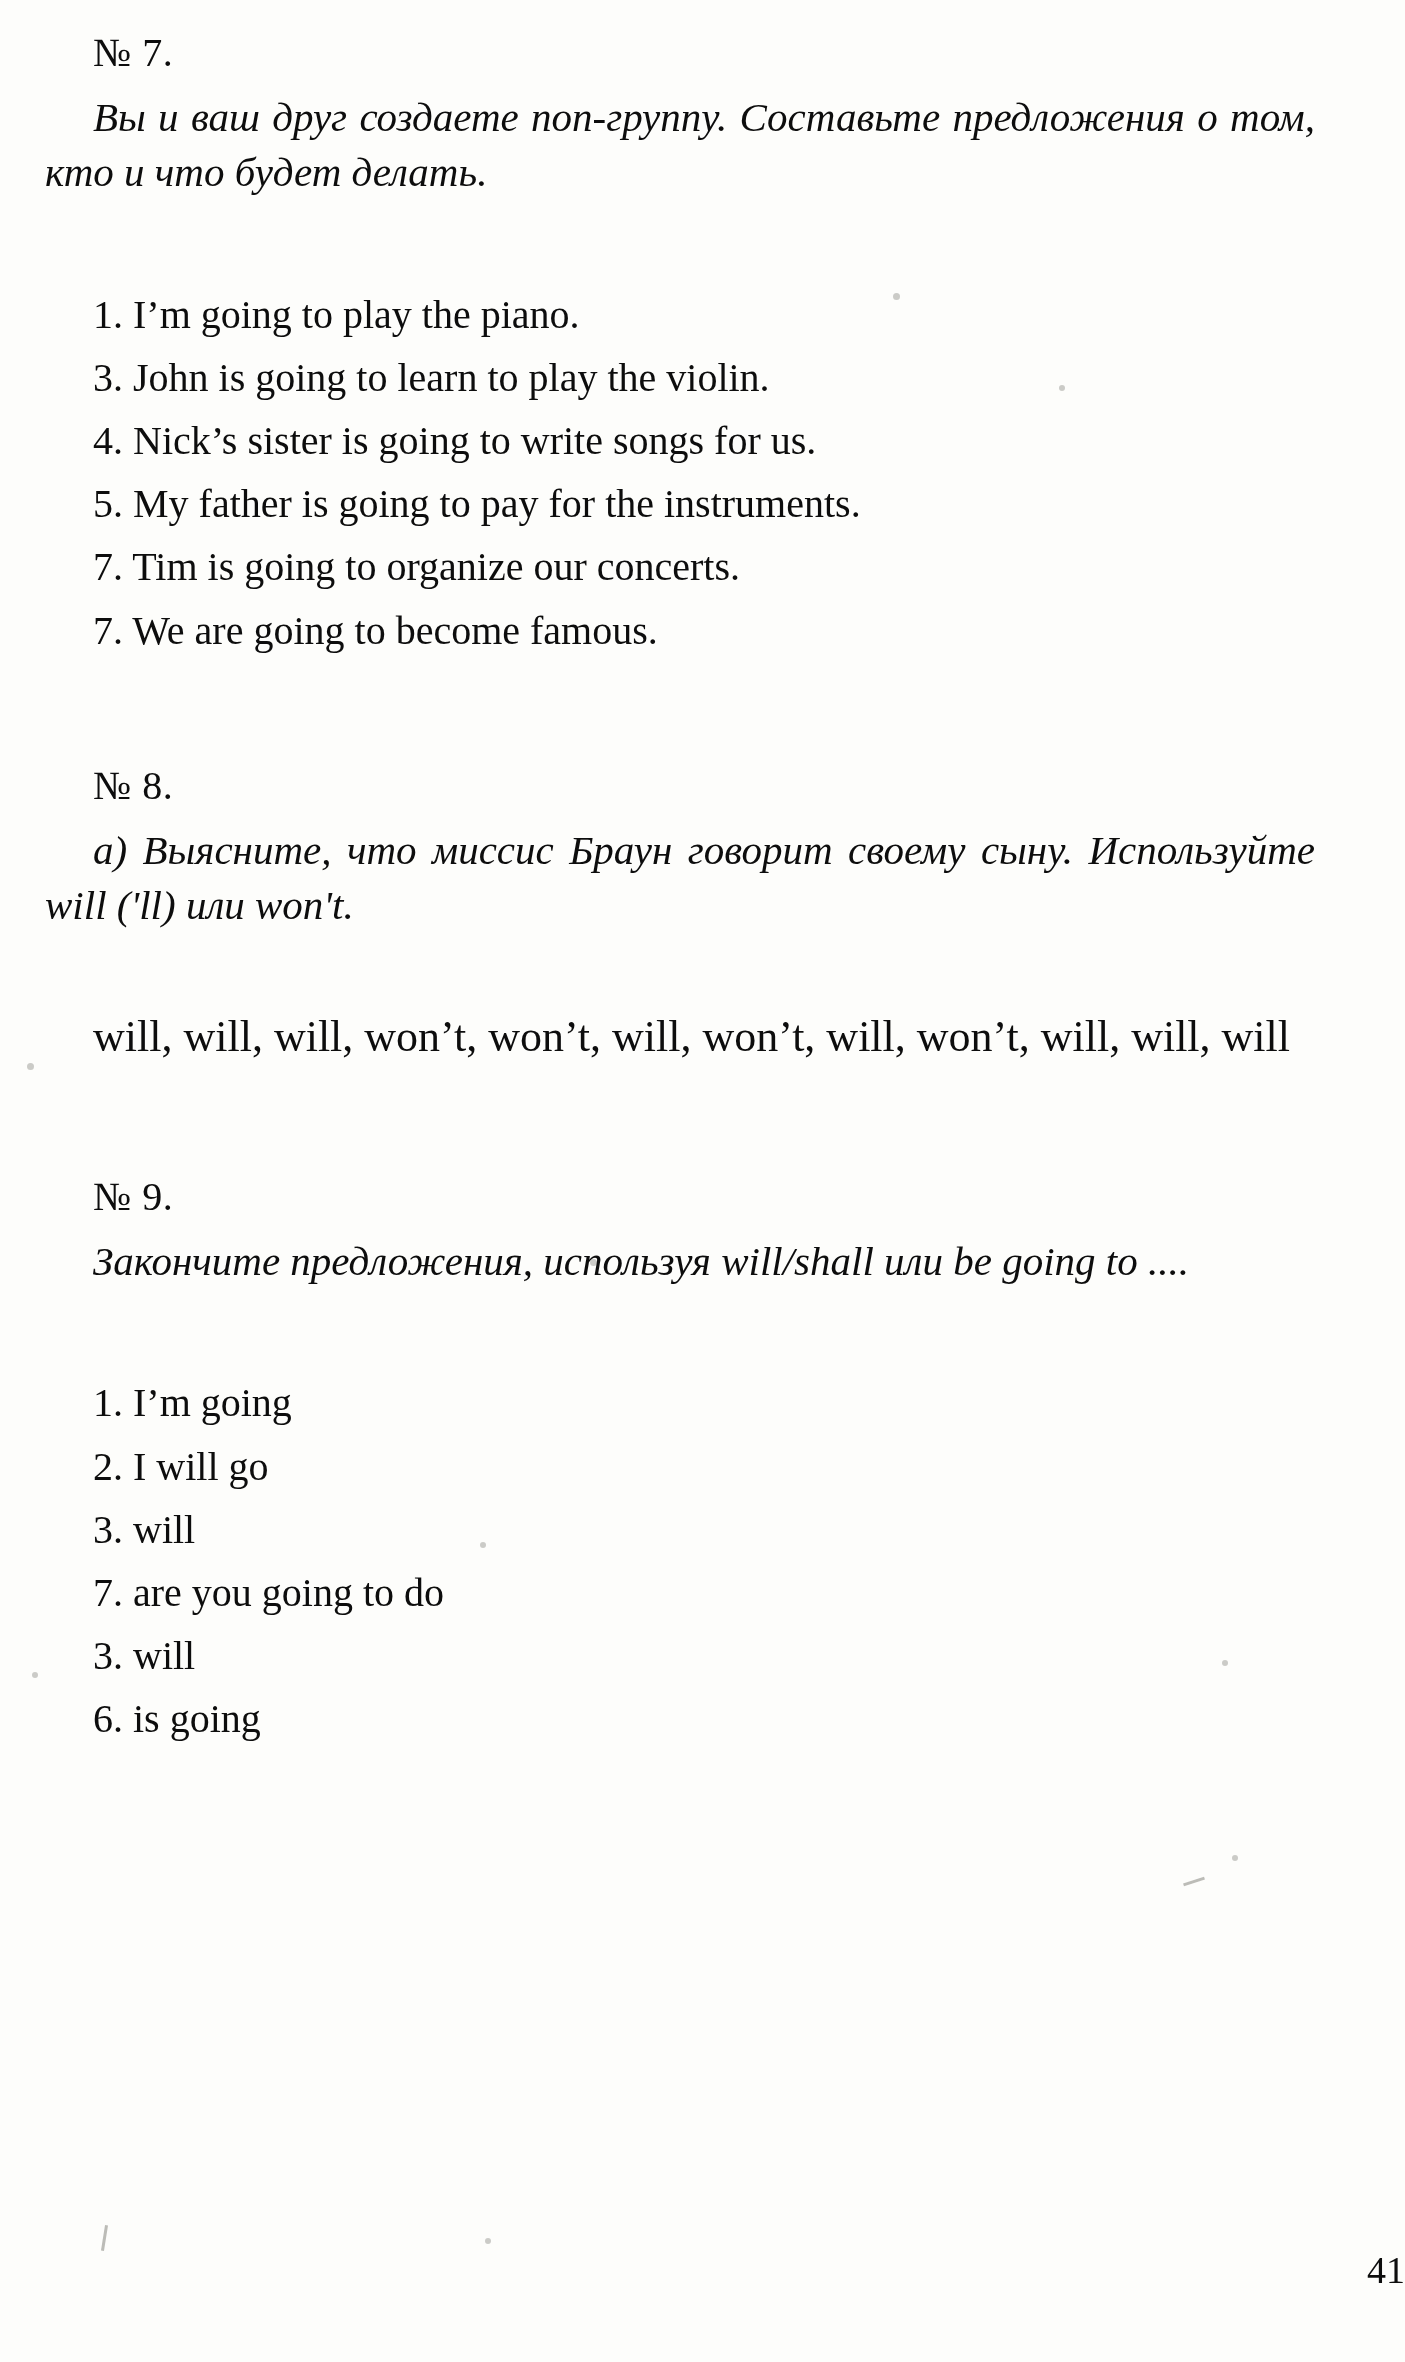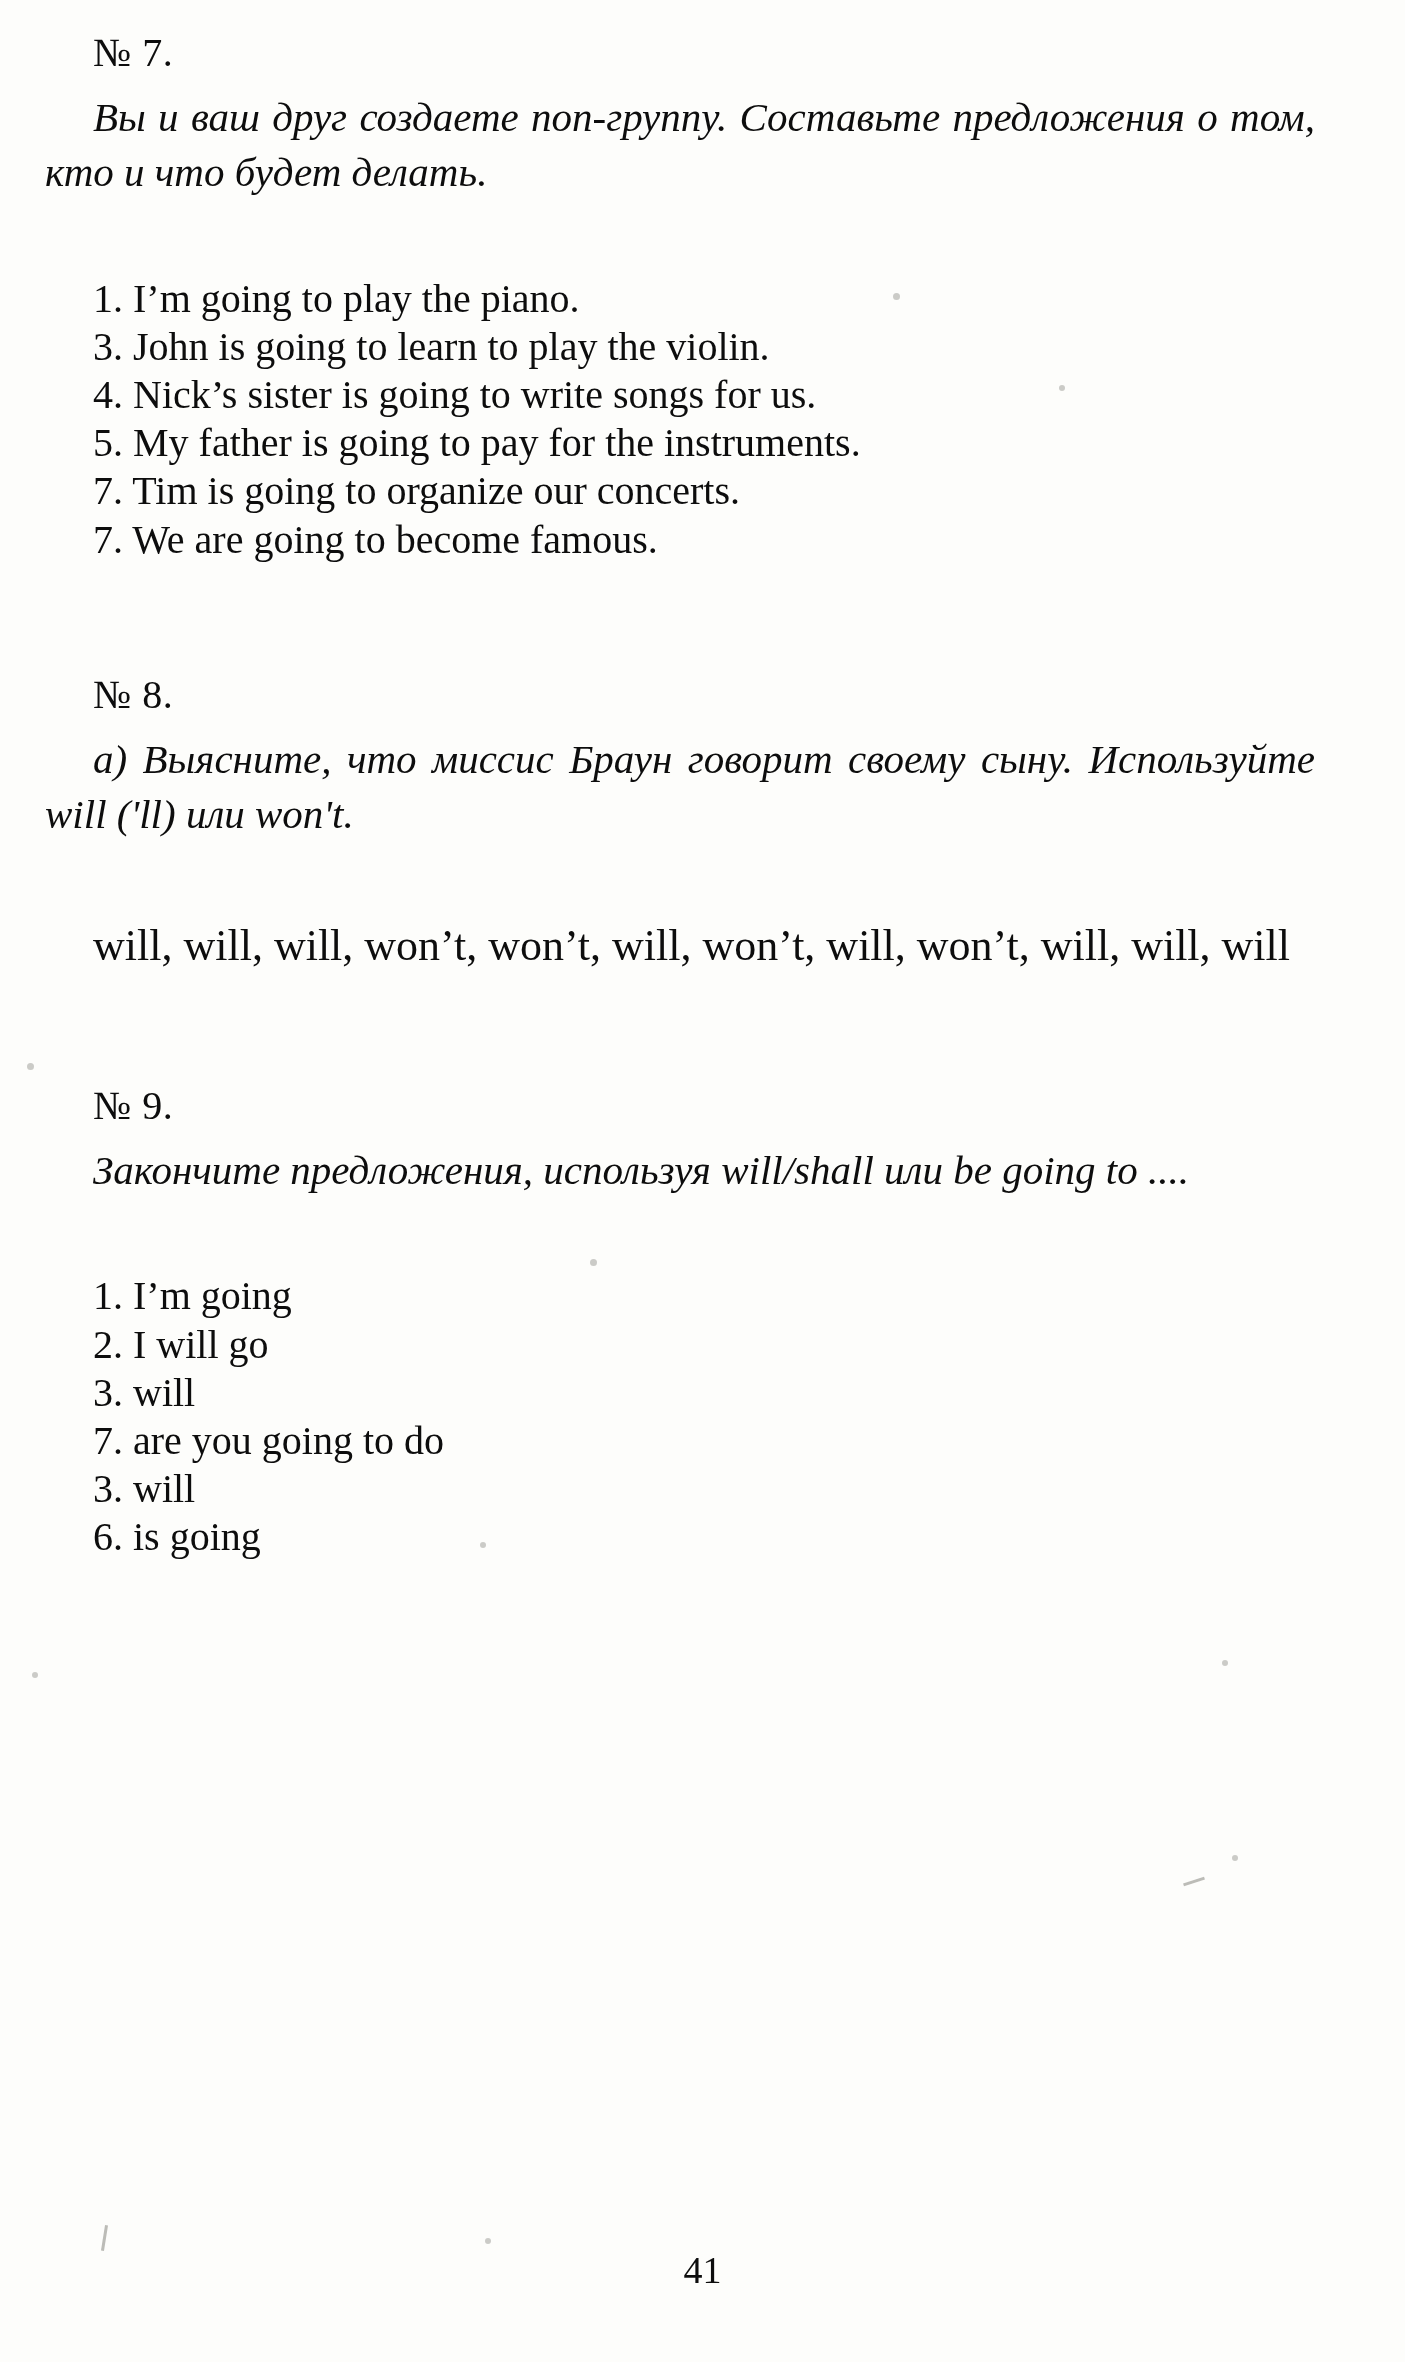--- a/index.html
+++ b/index.html
@@ -51,38 +51,38 @@
     font-style: italic;
   }
   .answers {
     margin: 0;
     padding: 0;
     list-style: none;
   }
   .answer-item {
     font-size: 40px;
     line-height: 1.18;
-    margin: 0 0 1px 48px;
+    margin: 16px 0 1px 48px;
     white-space: nowrap;
   }
   .answer-block {
     font-size: 44px;
     line-height: 1.33;
     margin: 0 0 0 0;
     text-indent: 48px;
     padding-right: 10px;
   }
   .gap-md { height: 64px; }
   .gap-xl { height: 108px; }
   .page-number {
     position: absolute;
     left: 0;
     top: 2248px;
     width: 1405px;
-    text-align: center;
+    text-align: right;
     font-size: 38px;
   }
   .speck {
     position: absolute;
     background: #b9b9b5;
     border-radius: 50%;
     opacity: 0.75;
   }
   .mark-line {
     position: absolute;

